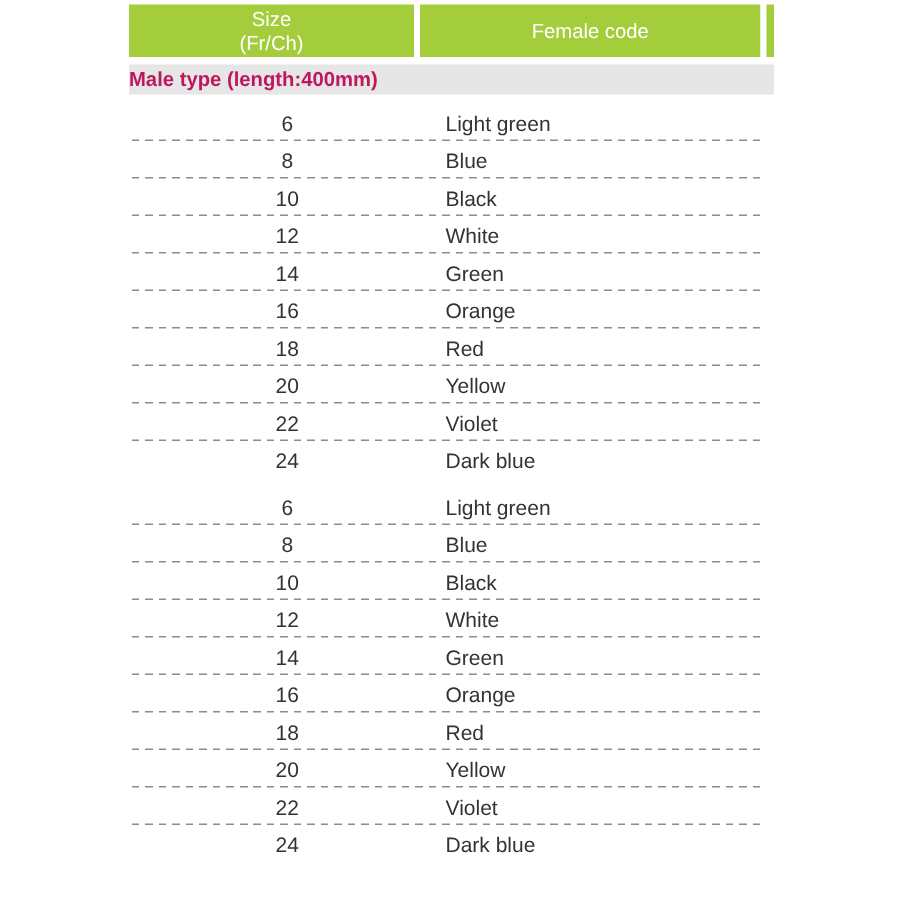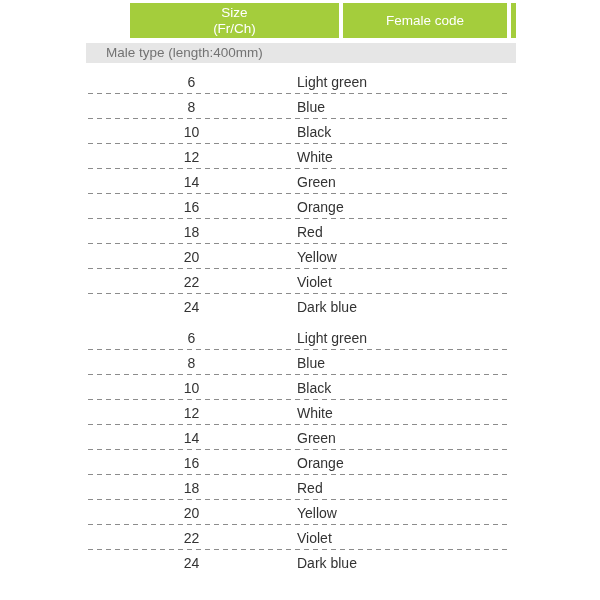--- a/index.html
+++ b/index.html
@@ -22,33 +22,32 @@
     background: #a4cd3c;
     color: #ffffff;
     display: flex;
     flex-direction: column;
     align-items: center;
     justify-content: center;
     font-size: 13.5px;
     line-height: 1.18;
     text-align: center;
   }
-  .hcell-size { width: 209px; margin-left: 44px; }
+  .hcell-size { width: 190px; }
   .hgap { width: 4px; background: #ffffff; }
   .hcell-color { flex: 1; }
   .hsliver { width: 5px; background: #a4cd3c; }
   .section-bar {
     margin-top: 5px;
     height: 20px;
     background: #e6e6e6;
-    color: #737373;
-    font-weight: normal;
+    color: #be185d;
+    font-weight: bold;
     font-size: 13.5px;
     line-height: 20px;
-    padding-left: 20px;
   }
   .rows { padding-top: 6px; }
   .row {
     height: 25px;
     display: flex;
     align-items: center;
     position: relative;
     color: #333333;
     font-size: 14px;
   }

